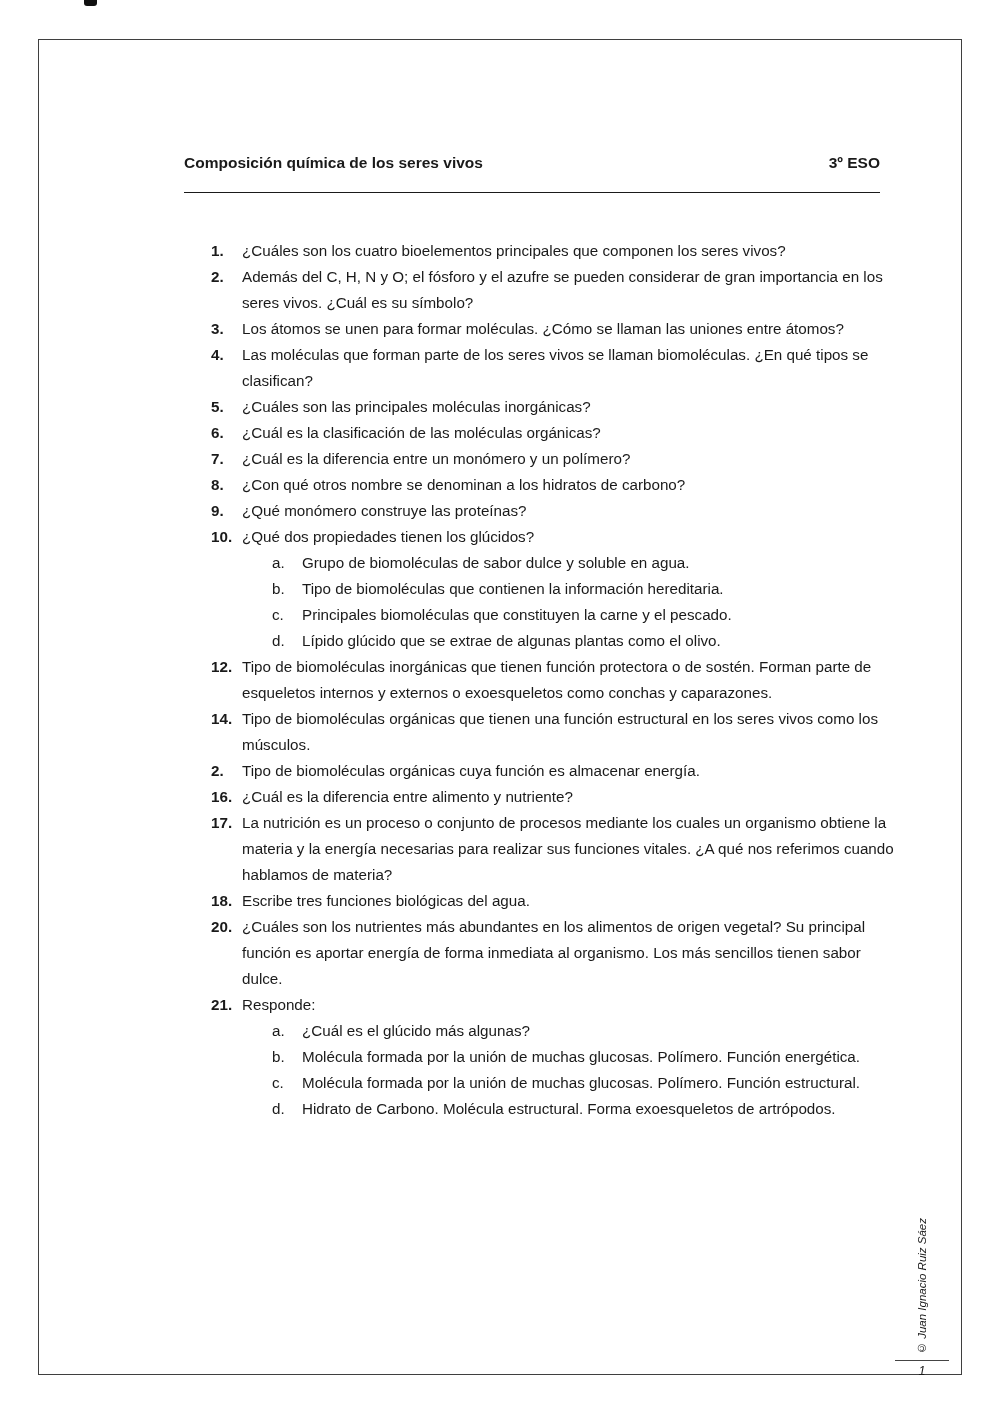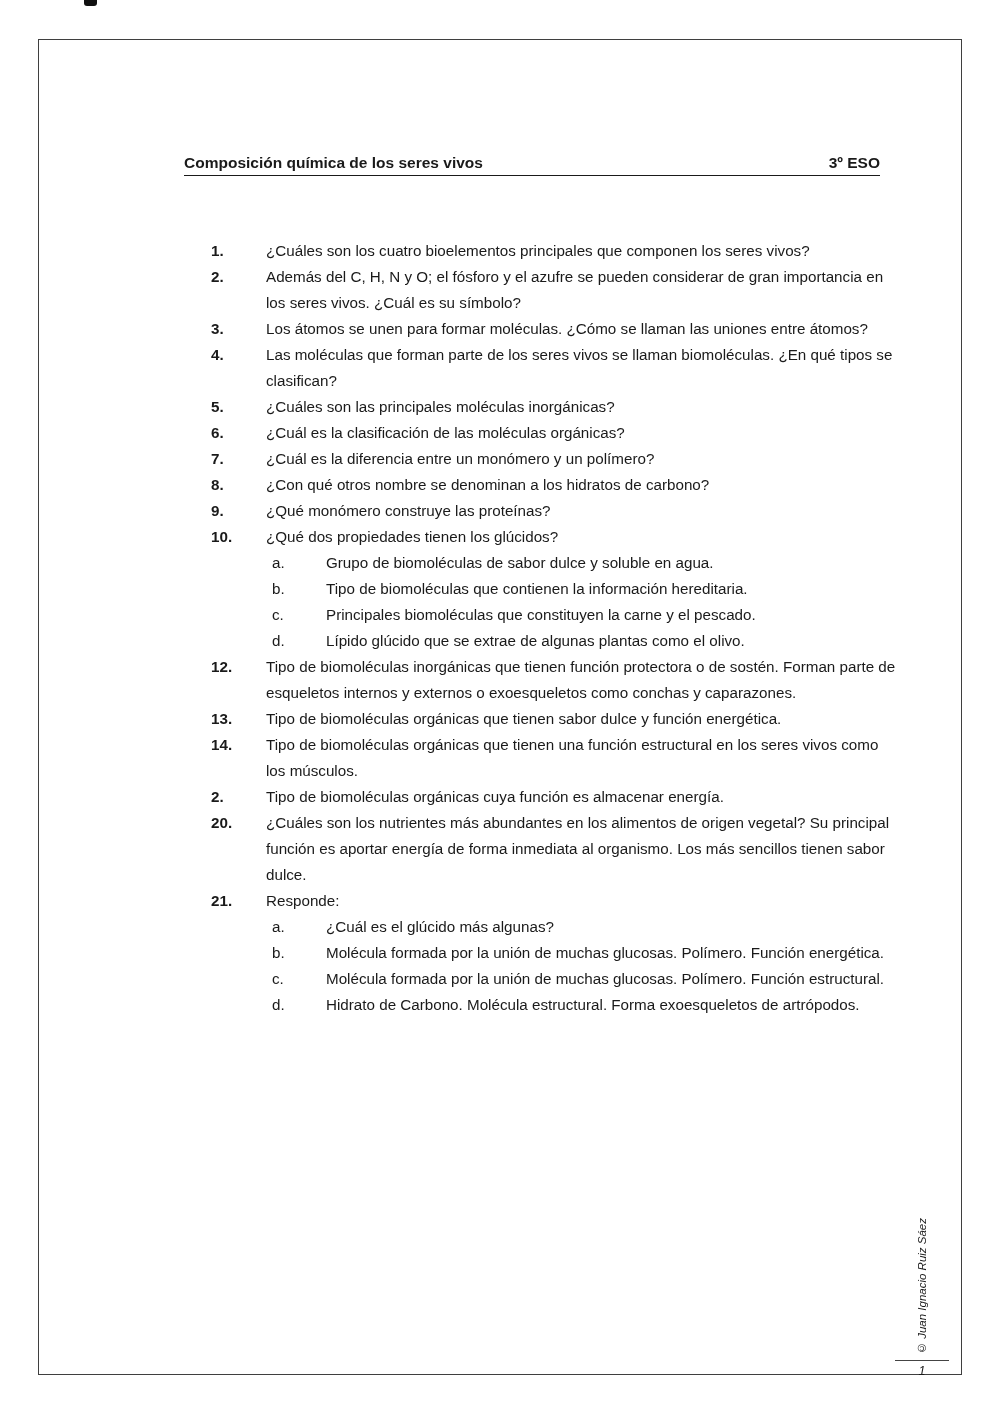--- a/index.html
+++ b/index.html
@@ -35,37 +35,37 @@
     position: absolute;
     left: 145px;
     top: 114px;
     width: 696px;
     display: flex;
     justify-content: space-between;
     align-items: center;
     font-weight: 700;
     font-size: 15.5px;
     border-bottom: 1.6px solid #1a1a1a;
-    padding-bottom: 3px;
+    padding-bottom: 20px;
   }
   .question-list {
     position: absolute;
     left: 172px;
     top: 198px;
     width: 690px;
     font-size: 15.2px;
     line-height: 26px;
   }
   .q-row { display: flex; }
   .q-num {
     width: 31px;
     flex: 0 0 31px;
     font-weight: 700;
   }
-  .q-text { flex: 1; margin-left: 24px; }
+  .q-text { flex: 1; }
   .sub-row {
     display: flex;
     margin-left: 61px;
   }
   .sub-letter {
     width: 30px;
     flex: 0 0 30px;
   }
   .author-credit {
     position: absolute;
@@ -158,30 +158,38 @@
       </div>
       <div class="sub-row">
         <span class="sub-letter">d.</span>
         <span class="q-text">Lípido glúcido que se extrae de algunas plantas como el olivo.</span>
       </div>
       <div class="q-row">
         <span class="q-num">12.</span>
         <span class="q-text">Tipo de biomoléculas inorgánicas que tienen función protectora o de sostén. Forman parte de esqueletos internos y externos o exoesqueletos como conchas y caparazones.</span>
       </div>
       <div class="q-row">
-        <span class="q-num">13.</span>
-        <span class="q-text">Tipo de biomoléculas orgánicas que tienen sabor dulce y función energética.</span>
-      </div>
-      <div class="q-row">
         <span class="q-num">14.</span>
         <span class="q-text">Tipo de biomoléculas orgánicas que tienen una función estructural en los seres vivos como los músculos.</span>
       </div>
       <div class="q-row">
         <span class="q-num">2.</span>
         <span class="q-text">Tipo de biomoléculas orgánicas cuya función es almacenar energía.</span>
+      </div>
+      <div class="q-row">
+        <span class="q-num">16.</span>
+        <span class="q-text">¿Cuál es la diferencia entre alimento y nutriente?</span>
+      </div>
+      <div class="q-row">
+        <span class="q-num">17.</span>
+        <span class="q-text">La nutrición es un proceso o conjunto de procesos mediante los cuales un organismo obtiene la materia y la energía necesarias para realizar sus funciones vitales. ¿A qué nos referimos cuando hablamos de materia?</span>
+      </div>
+      <div class="q-row">
+        <span class="q-num">18.</span>
+        <span class="q-text">Escribe tres funciones biológicas del agua.</span>
       </div>
       <div class="q-row">
         <span class="q-num">20.</span>
         <span class="q-text">¿Cuáles son los nutrientes más abundantes en los alimentos de origen vegetal? Su principal función es aportar energía de forma inmediata al organismo. Los más sencillos tienen sabor dulce.</span>
       </div>
       <div class="q-row">
         <span class="q-num">21.</span>
         <span class="q-text">Responde:</span>
       </div>
       <div class="sub-row">

